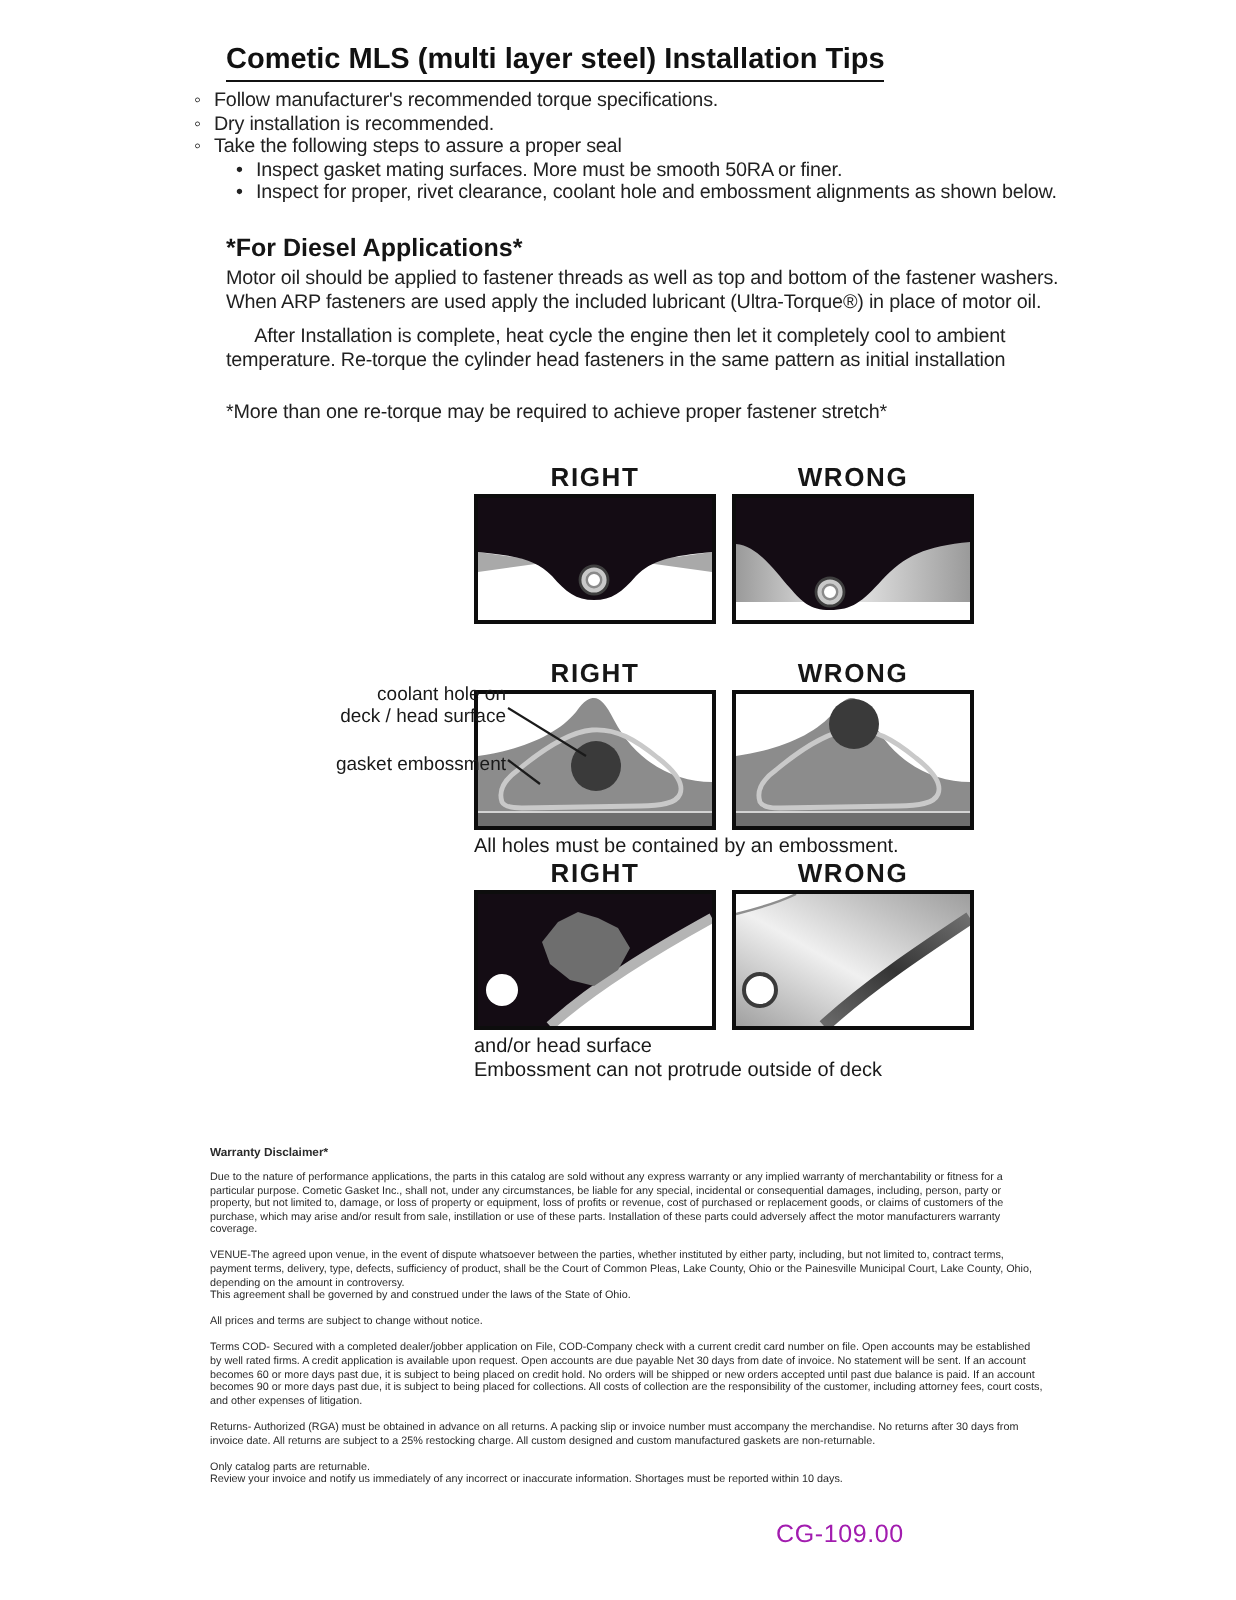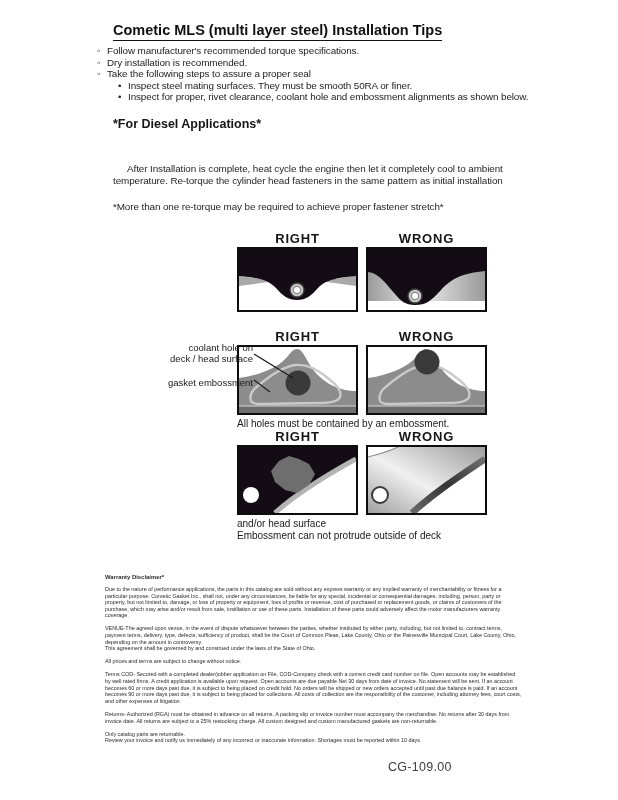--- a/index.html
+++ b/index.html
@@ -36,21 +36,21 @@
   .dcaption{margin-top:3px;font-size:10px;color:#191919;line-height:11.5px;}
   .side-label{font-size:9.5px;color:#191919;text-align:right;width:153px;line-height:11px;}
   .coolant-label{left:100px;top:342px;}
   .gasket-label{left:100px;top:377px;}
   .leader{left:253px;top:347px;}
   
   .disclaimer{left:105px;top:574px;width:417px;color:#2a2a2a;}
   .disc-head{font-size:5.9px;font-weight:bold;margin-bottom:6px;}
   .disc-p{font-size:5.4px;line-height:6.6px;margin-bottom:6.5px;}
   .disc-p.tight{margin-bottom:0;}
-  .doc-code{left:388px;top:760px;font-size:12.5px;color:#404040;letter-spacing:0.3px;}
+  .doc-code{left:388px;top:760px;font-size:12.5px;color:#a21caf;letter-spacing:0.3px;}
 </style>
 </head>
 <body>
 
 <div class="page">
 
   <h1 class="abs title">Cometic MLS (multi layer steel) Installation Tips</h1>
 
   <div class="abs bullets">
     <div class="bullet-line">
@@ -60,30 +60,34 @@
     <div class="bullet-line">
       <span class="marker">◦</span>
       <span>Dry installation is recommended.</span>
     </div>
     <div class="bullet-line">
       <span class="marker">◦</span>
       <span>Take the following steps to assure a proper seal</span>
     </div>
     <div class="bullet-line sub">
       <span class="marker">•</span>
-      <span>Inspect steel mating surfaces.  They must be smooth 50RA or finer.</span>
+      <span>Inspect gasket mating surfaces.  More must be smooth 50RA or finer.</span>
     </div>
     <div class="bullet-line sub">
       <span class="marker">•</span>
       <span>Inspect for proper, rivet clearance, coolant hole and embossment alignments as shown below.</span>
     </div>
   </div>
 
   <div class="abs diesel-head">*For Diesel Applications*</div>
 
+  <div class="abs para p1">
+    <div>Motor oil should be applied to fastener threads as well as top and bottom of the fastener washers.</div>
+    <div>When ARP fasteners are used apply the included lubricant (Ultra-Torque®) in place of motor oil.</div>
+  </div>
   <div class="abs para p2">
     <div>After Installation is complete, heat cycle the engine then let it completely cool to ambient</div>
     <div>temperature. Re-torque the cylinder head fasteners in the same pattern as initial installation</div>
   </div>
   <div class="abs para p3">
     <div>*More than one re-torque may be required to achieve proper fastener stretch*</div>
   </div>
 
   <div class="drow drow1">
     <div class="dhead">

